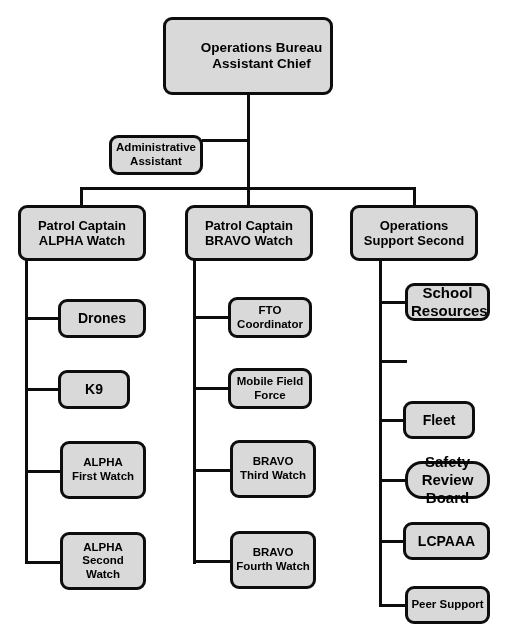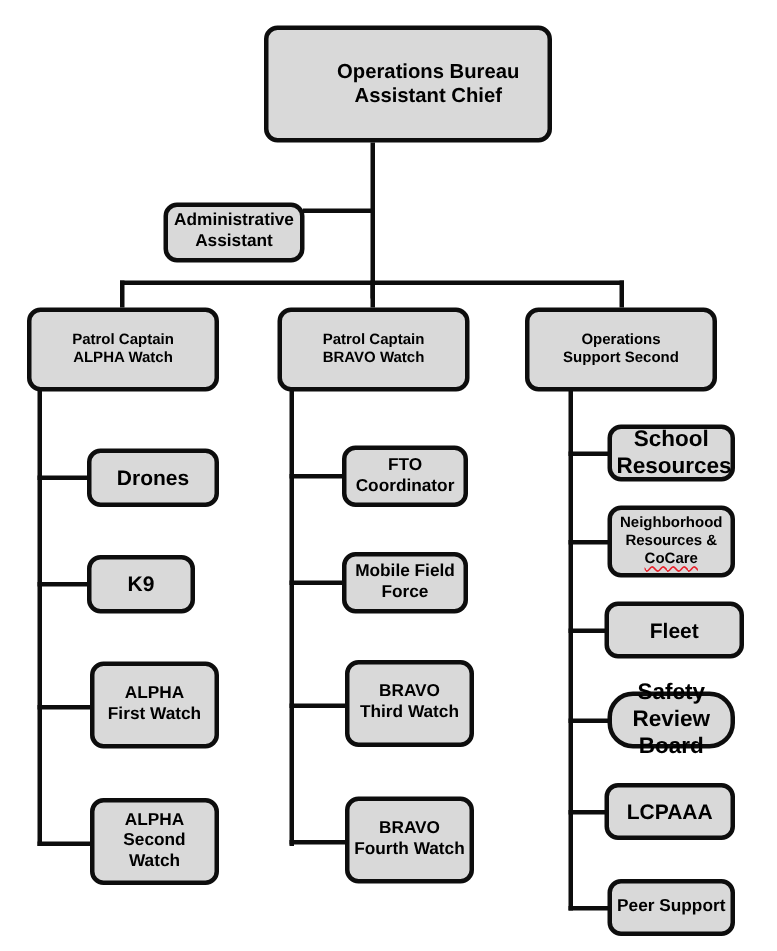--- a/index.html
+++ b/index.html
@@ -42,21 +42,21 @@
     position: absolute;
     background: #0d0d0d;
     z-index: 1;
   }
   .v { width: 3px; }
   .h { height: 3px; }
 
   
   .fs-root   { font-size: 13.5px; }
   .fs-admin  { font-size: 11.5px; }
-  .fs-cap    { font-size: 10px; }
+  .fs-cap    { font-size: 13px; }
   .fs-big    { font-size: 14px; }
   .fs-mid    { font-size: 11.5px; }
   .fs-small  { font-size: 15px; align-items: center; }
   .fs-xsmall { font-size: 10px; }
 
   .misspelled {
     text-decoration: underline wavy #e8202a;
     text-decoration-thickness: 1.3px;
     text-underline-offset: 1.5px;
   }
@@ -89,21 +89,21 @@
   <div class="connector h" style="left:193px; top:560px; width:39px;"></div>
 
   <div class="connector v" style="left:379px; top:258px; height:349px;"></div>
   <div class="connector h" style="left:379px; top:301px; width:28px;"></div>
   <div class="connector h" style="left:379px; top:360px; width:28px;"></div>
   <div class="connector h" style="left:379px; top:419px; width:26px;"></div>
   <div class="connector h" style="left:379px; top:479px; width:28px;"></div>
   <div class="connector h" style="left:379px; top:540px; width:26px;"></div>
   <div class="connector h" style="left:379px; top:604px; width:28px;"></div>
 
-  <div class="node fs-root" style="left:176px; top:17px; width:192px; height:78px;padding-left:30px;">
+  <div class="node fs-root" style="left:163px; top:17px; width:170px; height:78px;padding-left:30px;">
     <span class="node-label">
       <span>Operations Bureau</span><br>
       <span>Assistant Chief</span>
     </span>
   </div>
 
   <div class="node fs-admin" style="left:109px; top:119px; width:94px; height:40px;margin-top:16px;">
     <span class="node-label">
       <span>Administrative</span><br>
       <span>Assistant</span>
@@ -181,29 +181,22 @@
     </span>
   </div>
 
   <div class="node fs-small" style="left:405px; top:283px; width:85px; height:38px;">
     <span class="node-label">
       <span>School</span><br>
       <span>Resources</span>
     </span>
   </div>
 
-  <div class="node fs-xsmall" style="left:405px; top:337px; width:85px; height:48px;">
-    <span class="node-label">
-      <span>Neighborhood</span><br>
-      <span>Resources &amp;</span><br>
-      <span class="misspelled">CoCare</span>
-    </span>
-  </div>
-
-  <div class="node fs-big" style="left:403px; top:401px; width:93px; height:38px;">
+
+  <div class="node fs-big" style="left:403px; top:401px; width:72px; height:38px;">
     <span class="node-label">Fleet</span>
   </div>
 
   <div class="node fs-small" style="left:405px; top:461px; width:85px; height:38px;border-radius:17px;">
     <span class="node-label">
       <span>Safety Review</span><br>
       <span>Board</span>
     </span>
   </div>
 

